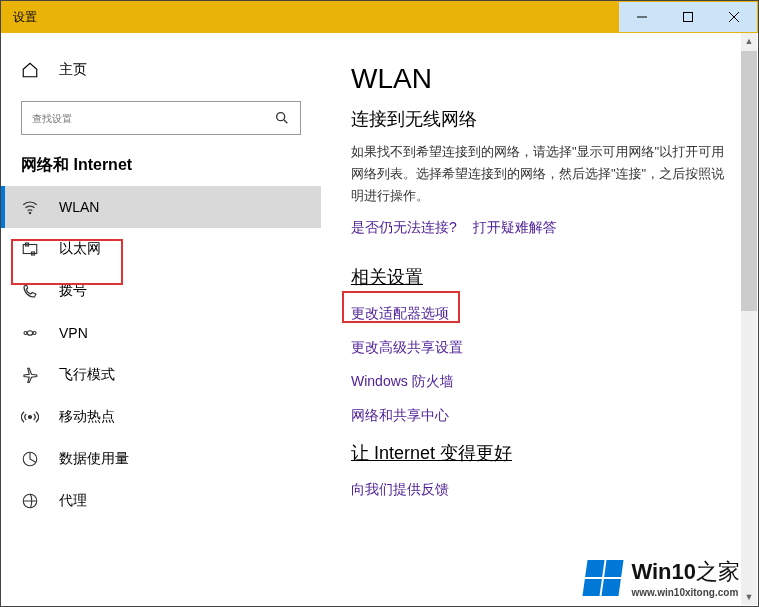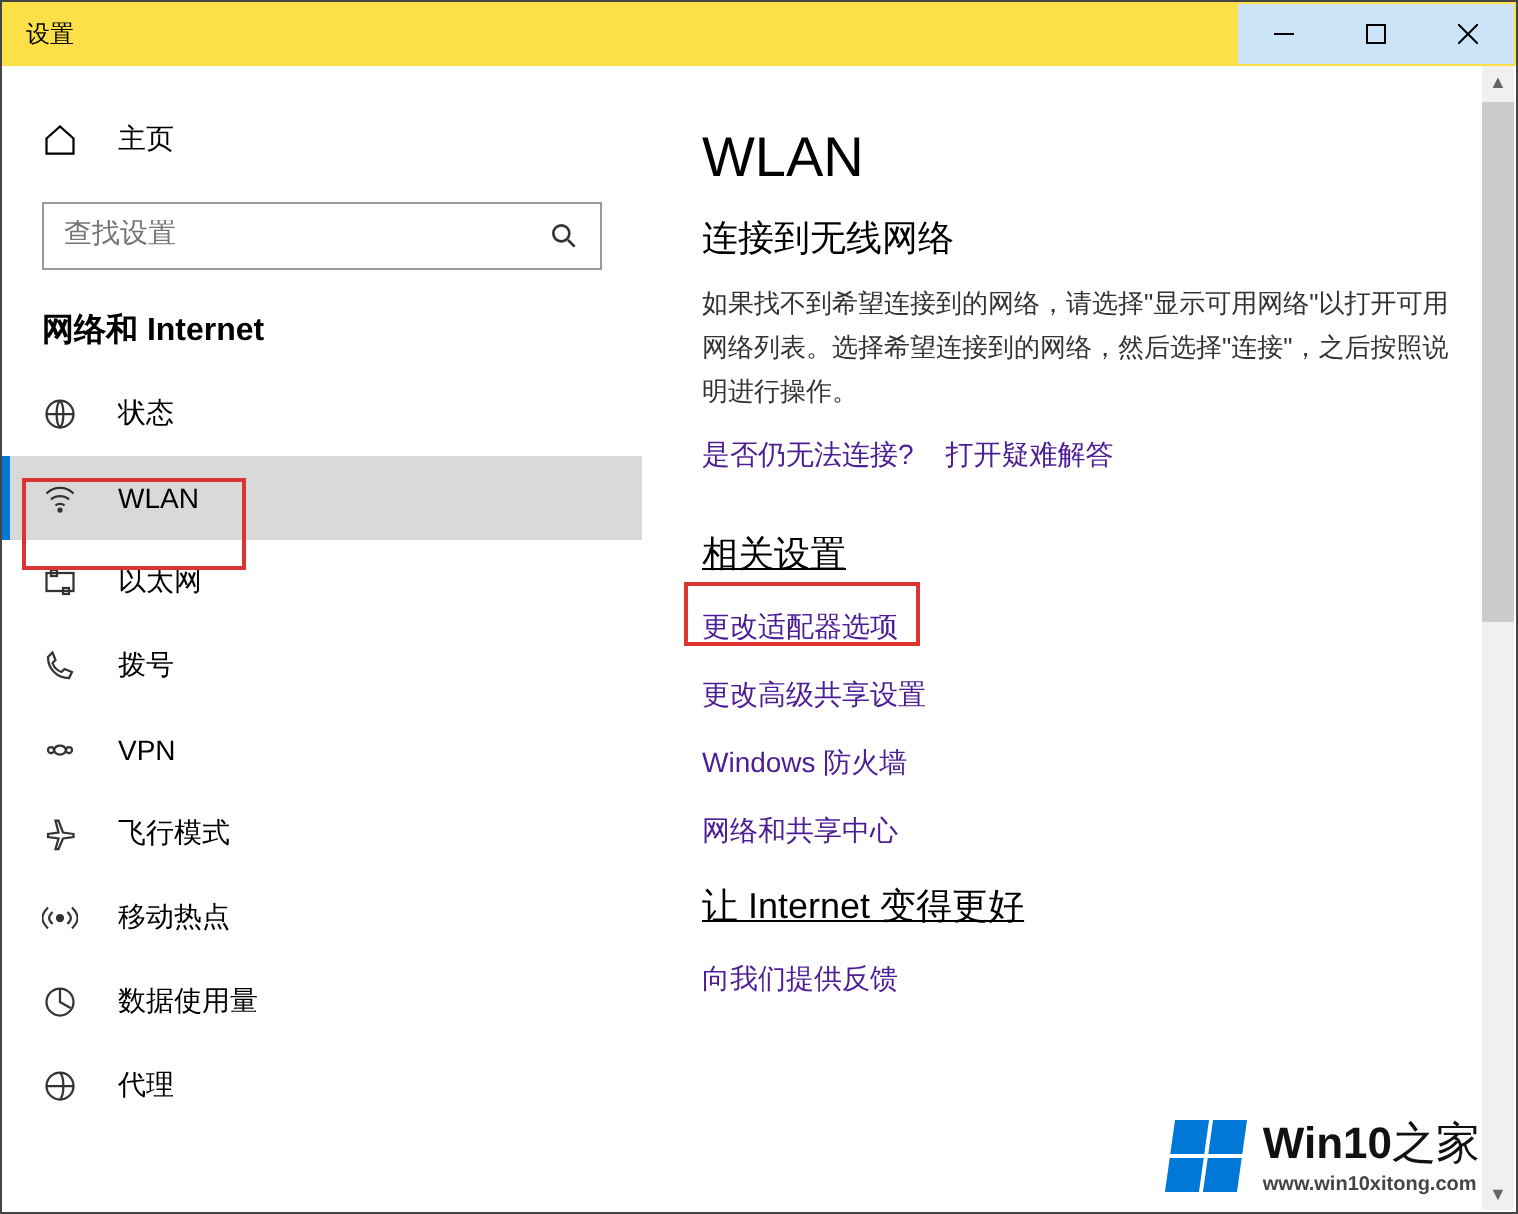--- a/index.html
+++ b/index.html
@@ -1,31 +1,31 @@
 <!DOCTYPE html>
 <html><head>
 <meta charset="utf-8">
 <style>
 * { margin: 0; padding: 0; box-sizing: border-box; font-family: "Microsoft YaHei", "Segoe UI", sans-serif; }
 body { background: #fff; width: 759px; height: 607px; overflow: hidden; position: relative; border: 1px solid #444; }
 
-.titlebar { height: 32px; background: #fde047; display: flex; align-items: center; padding-left: 12px; font-size: 12px; color: #000; }
+.titlebar { height: 32px; background: #eab308; display: flex; align-items: center; padding-left: 12px; font-size: 12px; color: #000; }
 .titlebar-controls { position: absolute; top: 1px; right: 1px; display: flex; }
 .titlebar-btn { width: 46px; height: 30px; display: flex; align-items: center; justify-content: center; background: #cce4f7; color: #000; }
 .titlebar-btn svg { width: 10px; height: 10px; }
 
 .content { display: flex; height: calc(100% - 32px); }
 
 .sidebar { width: 320px; padding: 20px 0 0 0; }
 .home-row { display: flex; align-items: center; padding: 8px 20px; gap: 20px; margin-bottom: 14px; }
 .home-row .icon { width: 18px; display: flex; justify-content: center; }
 .home-row span { font-size: 14px; }
 
 .search-box { margin: 0 20px 20px 20px; border: 1px solid #999; height: 34px; display: flex; align-items: center; padding: 0 10px; }
-.search-box input { border: none; outline: none; flex: 1; font-size: 14px; background: transparent; font-family: Liberation Mono, monospace; }
+.search-box input { border: none; outline: none; flex: 1; font-size: 10px; background: transparent; }
 .search-icon { width: 16px; height: 16px; color: #333; }
 
 .category { padding: 0 20px 10px 20px; font-size: 16px; font-weight: 600; }
 
 .nav-item { display: flex; align-items: center; padding: 12px 20px; gap: 20px; font-size: 14px; }
 .nav-item .icon { width: 18px; display: flex; justify-content: center; color: #333; }
 .nav-item.selected { background: #d9d9d9; position: relative; }
 .nav-item.selected::before { content: ''; position: absolute; left: 0; top: 0; bottom: 0; width: 4px; background: #0078d7; }
 
 .highlight-red { border: 2px solid #d33; position: absolute; pointer-events: none; }
@@ -91,29 +91,20 @@
     <div class="search-box">
       <input type="text" placeholder="查找设置" style="">
       <svg class="search-icon" viewBox="0 0 24 24" fill="none" stroke="currentColor" stroke-width="2">
           <circle cx="10" cy="10" r="6"></circle>
           <line x1="15" y1="15" x2="20" y2="20"></line>
         </svg>
     </div>
 
     <div class="category">网络和 Internet</div>
 
-    <div class="nav-item">
-      <span class="icon">
-          <svg width="18" height="18" viewBox="0 0 24 24" fill="none" stroke="currentColor" stroke-width="1.5">
-            <circle cx="12" cy="12" r="9"></circle>
-            <path d="M3 12h18M12 3c3 3 3 15 0 18M12 3c-3 3-3 15 0 18"></path>
-          </svg>
-        </span>
-      <span>状态</span>
-    </div>
 
     <div class="nav-item selected">
       <span class="icon">
           <svg width="18" height="18" viewBox="0 0 24 24" fill="none" stroke="currentColor" stroke-width="1.5">
             <path d="M3 9c5-5 13-5 18 0M6 13c3-3 9-3 12 0M9 17c1.5-1.5 4.5-1.5 6 0"></path>
             <circle cx="12" cy="20" r="1" fill="currentColor"></circle>
           </svg>
         </span>
       <span>WLAN</span>
     </div>

